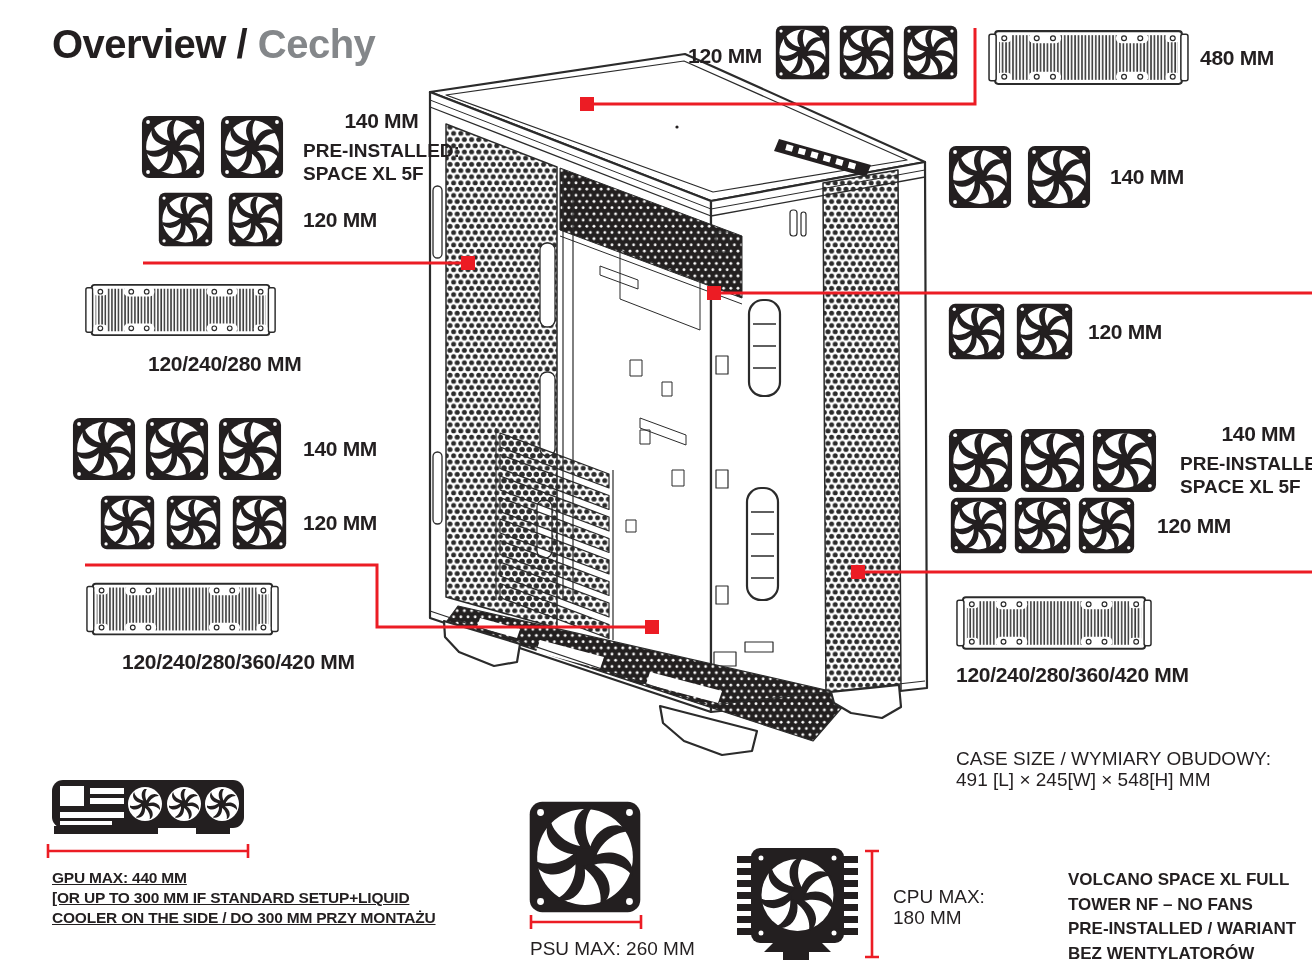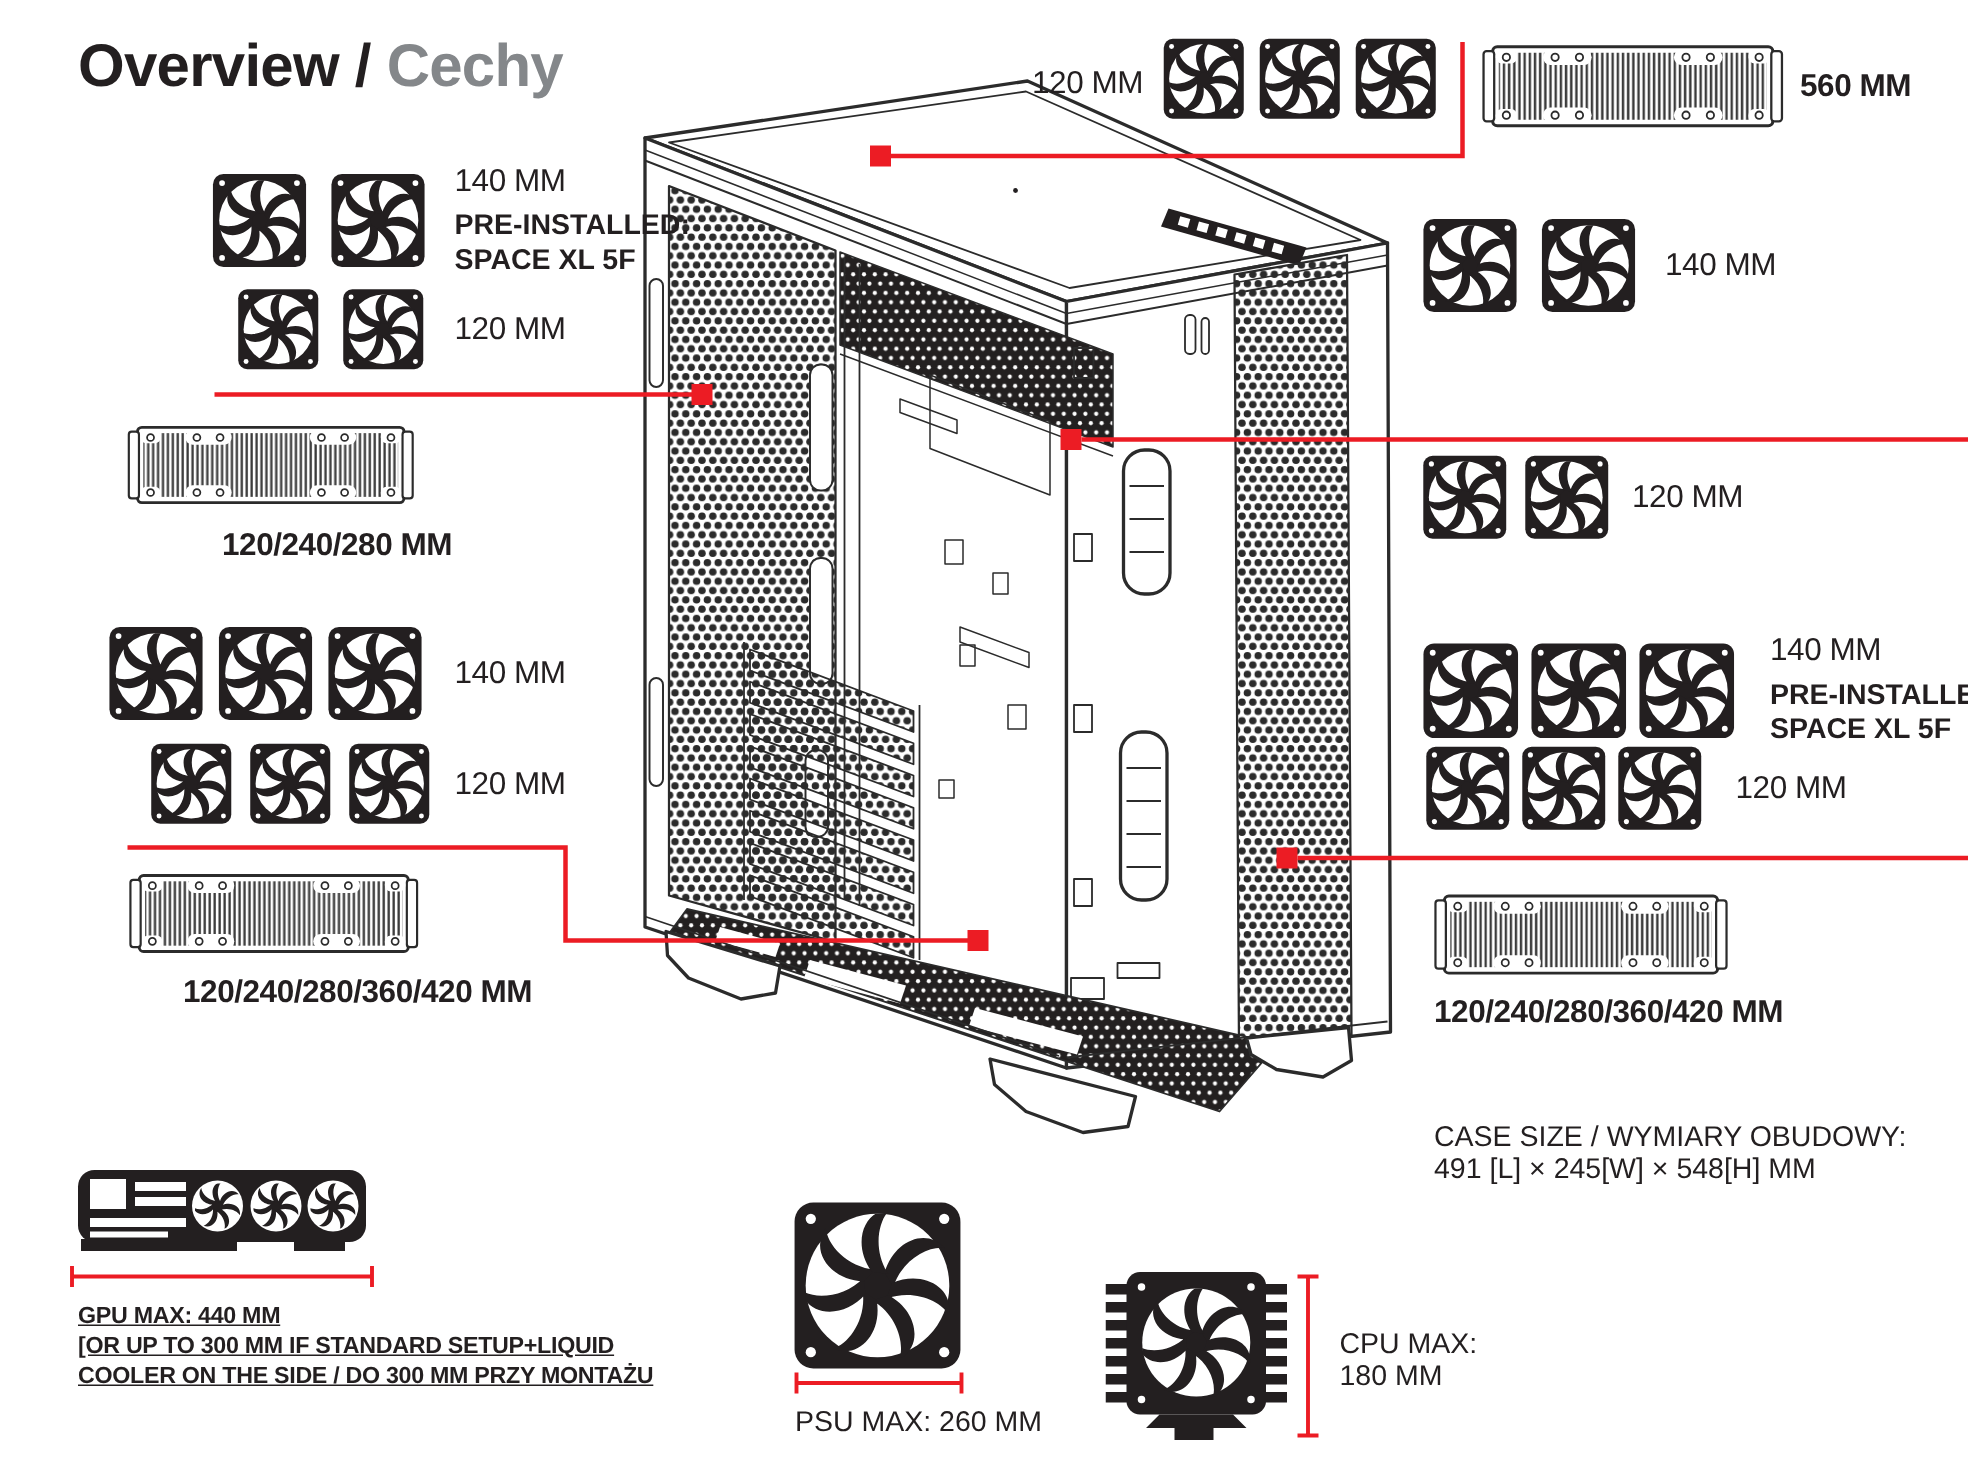--- a/index.html
+++ b/index.html
@@ -5,21 +5,21 @@
   :root{ --ink:#231f20; --accent:#ec1c24; --muted:#84878a; }
   html,body{margin:0;padding:0;background:#fff;}
   body{width:1312px;height:975px;overflow:hidden;font-family:"Liberation Sans",sans-serif;color:var(--ink);}
   .canvas{position:relative;width:1312px;height:975px;background:#fff;}
   .art{position:absolute;left:0;top:0;}
   .abs{position:absolute;}
   .row{display:flex;align-items:center;}
   .fans{display:flex;align-items:center;}
   .fan-icon{display:block;flex:0 0 auto;}
   .cap{display:flex;flex-direction:column;justify-content:center;}
-  .size-lbl{font-size:21px;font-weight:400;letter-spacing:-0.3px;white-space:nowrap;color:var(--ink);}
+  .size-lbl{font-size:21px;font-weight:700;letter-spacing:-0.3px;white-space:nowrap;color:var(--ink);text-align:center;}
   .note{font-size:19px;font-weight:700;line-height:1.22;margin-top:6px;white-space:nowrap;}
   .para{font-size:13px;font-weight:700;line-height:19.5px;letter-spacing:-0.2px;margin-top:8px;}
   .para span{display:block;white-space:nowrap;}
   .rad-lbl{font-size:21px;font-weight:700;letter-spacing:-0.3px;white-space:nowrap;}
   .txt-md{font-size:15.5px;font-weight:700;line-height:20px;letter-spacing:-0.2px;}
   .txt-md span{display:block;white-space:nowrap;text-decoration:underline;}
   .txt-lg{font-size:19px;font-weight:400;line-height:21px;}
   .txt-lg span{display:block;white-space:nowrap;}
   .volcano{font-size:17px;font-weight:700;line-height:24.5px;}
   .volcano span{display:block;white-space:nowrap;}
@@ -343,21 +343,21 @@
       <svg class="fan-icon" width="55" height="55" viewBox="0 0 100 100">
         <use href="#fan-sym"></use>
       </svg>
       <svg class="fan-icon" width="55" height="55" viewBox="0 0 100 100">
         <use href="#fan-sym"></use>
       </svg>
     </div>
   <svg class="abs" style="left:987px;top:28px" width="203" height="59" viewBox="0 0 200 58">
       <use href="#rad-sym"></use>
     </svg>
-  <div class="abs rad-lbl" style="left:1200px;top:46px">560 MM</div>
+  <div class="abs rad-lbl" style="left:1200px;top:46px">480 MM</div>
 
   <div class="abs" style="left:948px;top:145px">
     <div class="row">
       <div class="fans" style="gap: 15px;">
           <svg class="fan-icon" width="64" height="64" viewBox="0 0 100 100">
             <use href="#fan-sym"></use>
           </svg>
           <svg class="fan-icon" width="64" height="64" viewBox="0 0 100 100">
             <use href="#fan-sym"></use>
           </svg>
@@ -438,14 +438,20 @@
     </div>
 
   <svg class="abs" style="left:737px;top:848px" width="121" height="112" viewBox="0 0 121 112">
       <use href="#cpu-sym"></use>
     </svg>
   <div class="abs txt-lg" style="left:893px;top:886px">
     <span>CPU MAX:</span>
     <span>180 MM</span>
   </div>
 
+  <div class="abs volcano" style="left:1068px;top:868px">
+    <span>VOLCANO SPACE XL FULL</span>
+    <span>TOWER NF – NO FANS</span>
+    <span>PRE-INSTALLED / WARIANT</span>
+    <span>BEZ WENTYLATORÓW</span>
+  </div>
 
 </div>
 
 </body></html>

